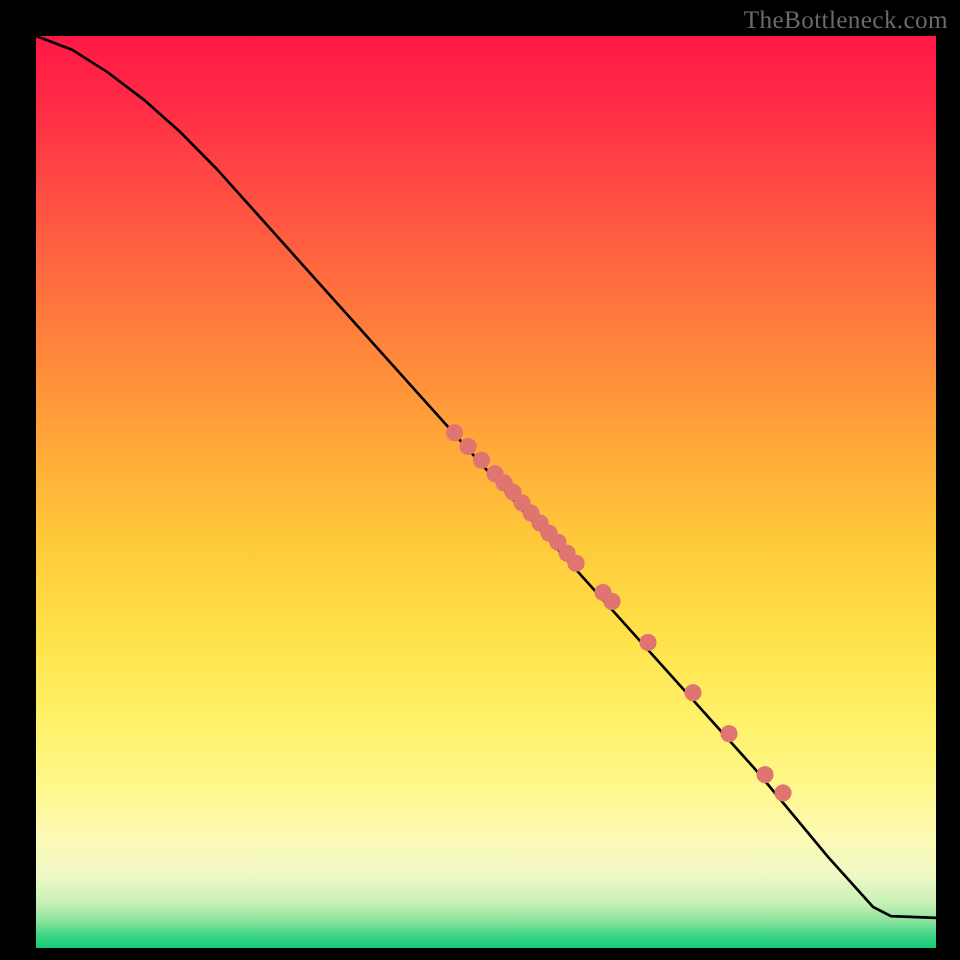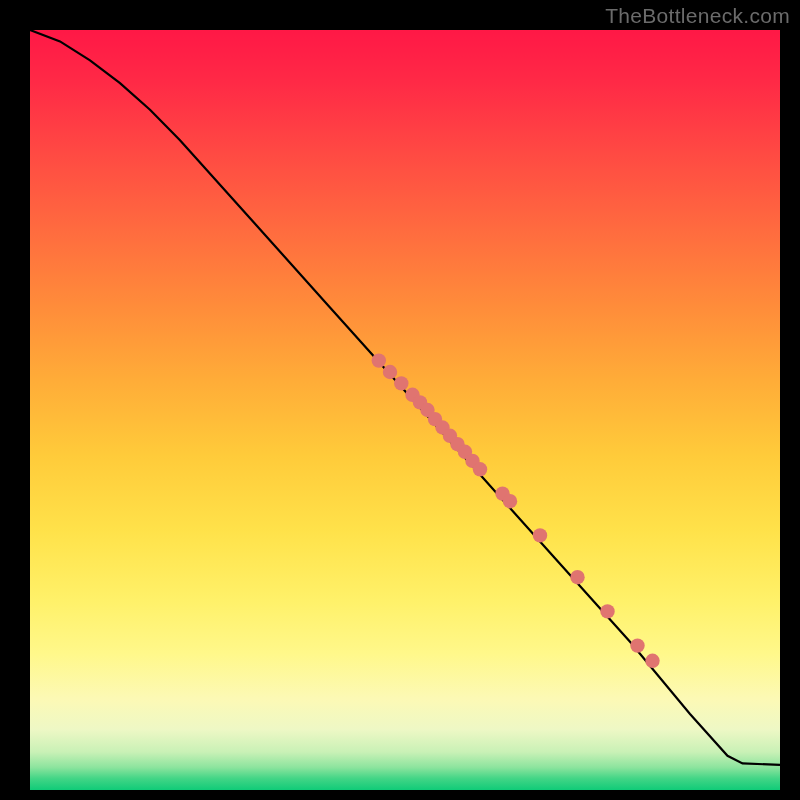--- a/index.html
+++ b/index.html
@@ -11,20 +11,21 @@
     font-family: Arial, Helvetica, sans-serif;
   }
   .attribution {
     position: absolute;
     top: 4px;
     right: 10px;
     color: #6b6b6b;
     font-size: 21px;
     font-weight: 400;
     letter-spacing: 0.3px;
+    font-family: Liberation Serif, serif;
   }
   .plot-area {
     position: absolute;
     left: 30px;
     top: 30px;
     width: 750px;
     height: 760px;
   }
   .gradient-bg {
     position: absolute;

